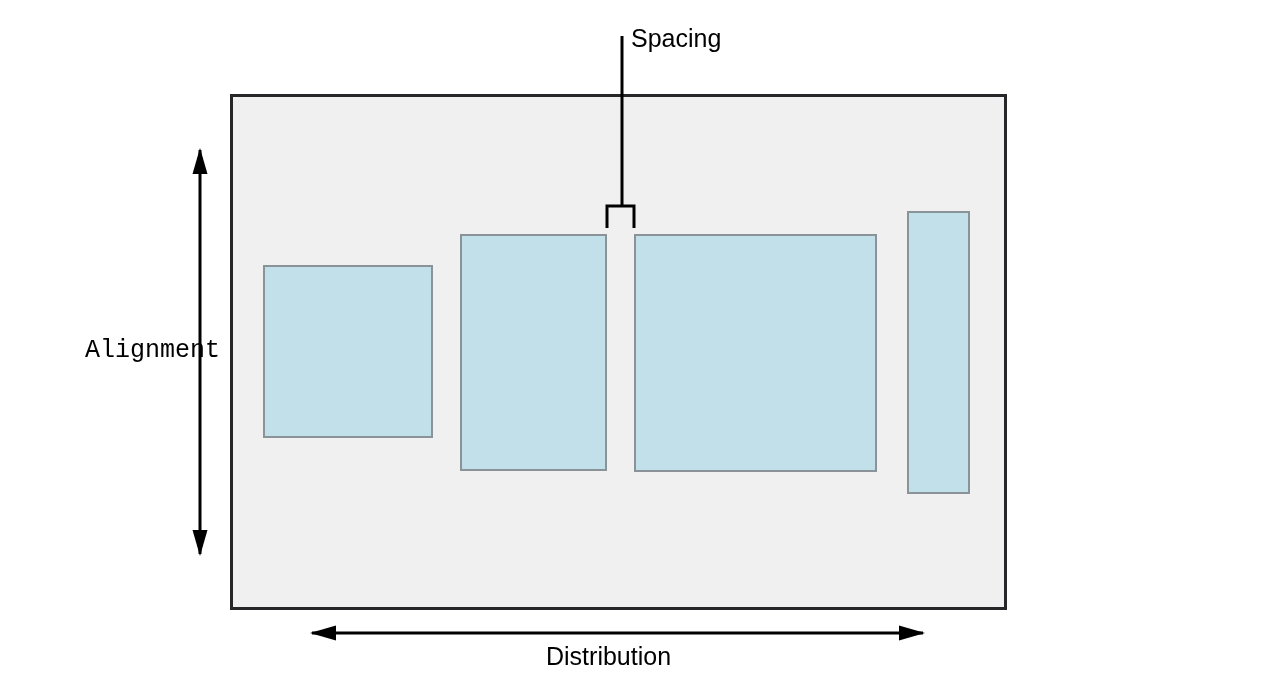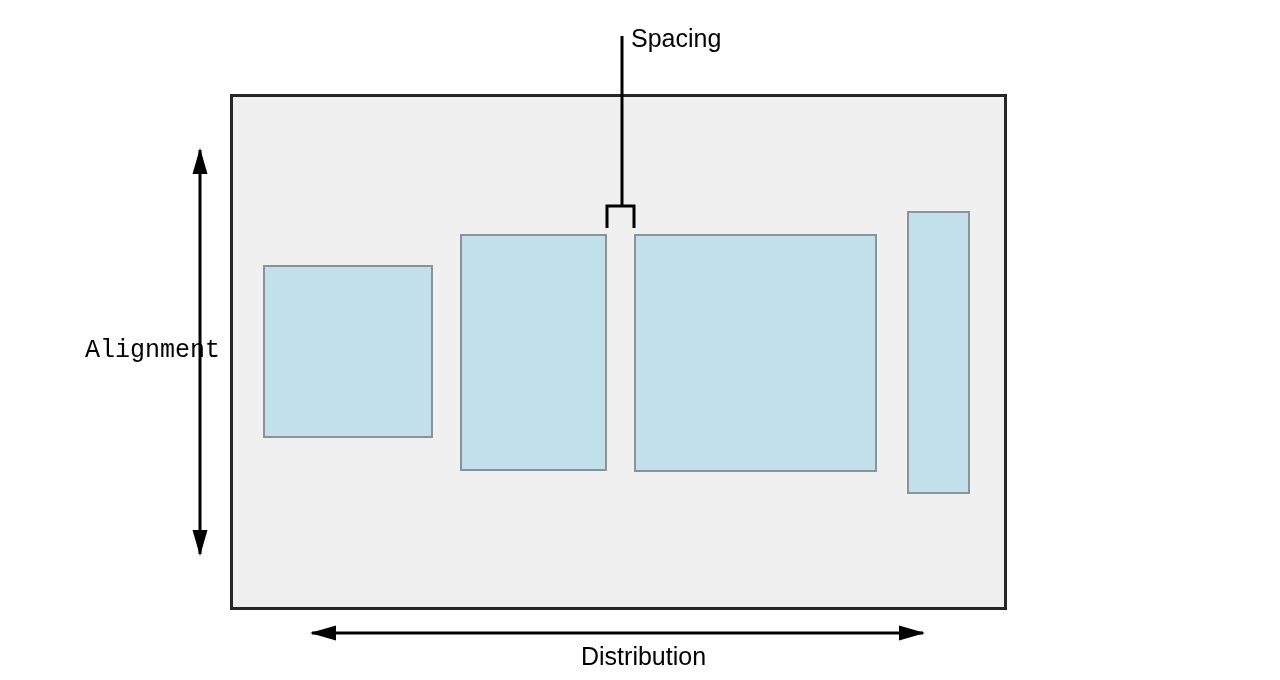--- a/index.html
+++ b/index.html
@@ -55,21 +55,21 @@
   #label-spacing {
     left: 631px;
     top: 26px;
   }
   #label-alignment {
     left: 85px;
     top: 338px;
     font-family: Liberation Mono, monospace;
   }
   #label-distribution {
-    left: 581px;
+    left: 546px;
     top: 644px;
   }
 
   svg.overlay {
     position: absolute;
     left: 0;
     top: 0;
     width: 1280px;
     height: 680px;
     overflow: visible;

